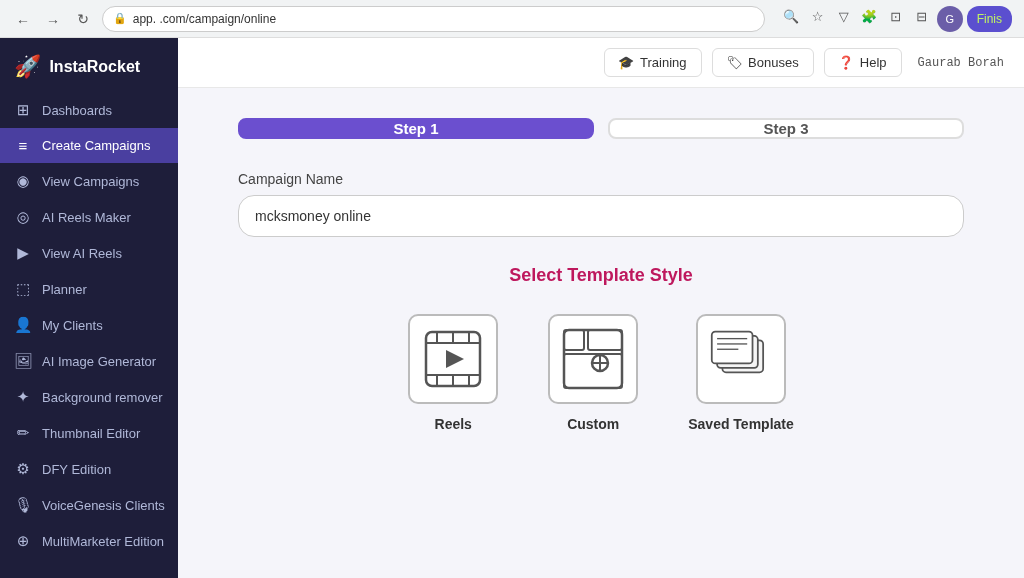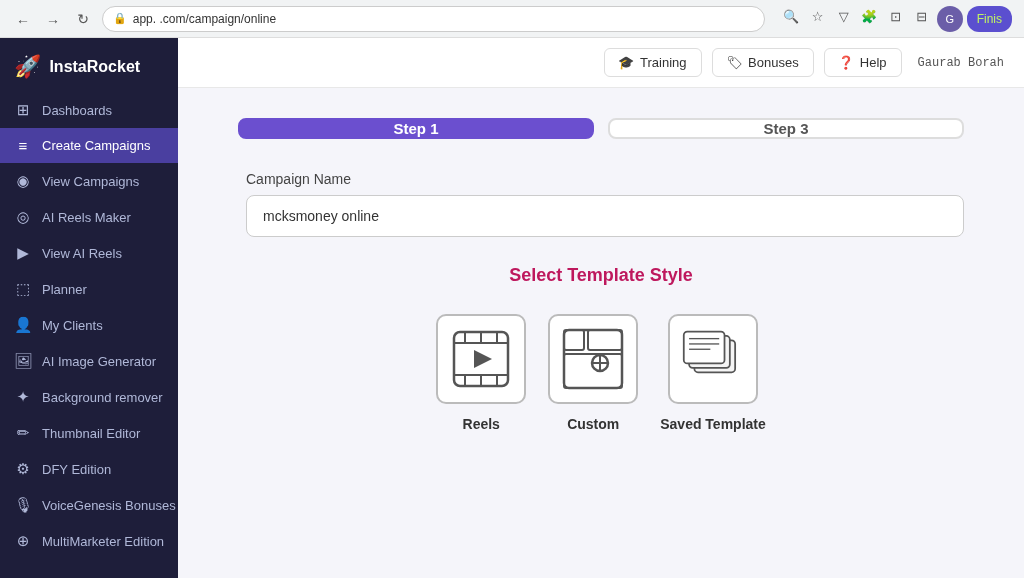--- a/index.html
+++ b/index.html
@@ -135,50 +135,50 @@
       color: #555;
       text-align: center;
     }
     .step-btn.active {
       background: #6b4fcf;
       color: white;
       border-color: #6b4fcf;
     }
 
     
-    .form-section { margin-bottom: 28px; margin-left: 8px; }
+    .form-section { margin-bottom: 28px; }
     .form-label {
       font-size: 14px;
       color: #444;
       margin-bottom: 8px;
       display: block;
     }
     .form-input {
       width: 100%;
       padding: 12px 16px;
       border: 1px solid #ccc;
-      border-radius: 8px;
+      border-radius: 16px;
       font-size: 14px;
       color: #333;
       background: #fff;
       outline: none;
     }
 
     
     .section-title {
       text-align: center;
       font-size: 18px;
       font-weight: 700;
       color: #be185d;
       margin-bottom: 28px;
     }
     .template-grid {
       display: flex;
       justify-content: center;
-      gap: 22px;
+      gap: 50px;
     }
     .template-card {
       display: flex; flex-direction: column; align-items: center;
       cursor: pointer;
       gap: 12px;
     }
     .template-icon-box {
       width: 90px; height: 90px;
       border: 2px solid #bbb;
       border-radius: 10px;
@@ -268,21 +268,21 @@
     <div class="sidebar-item">
       <span class="sidebar-icon">✏</span>
       <span>Thumbnail Editor</span>
     </div>
     <div class="sidebar-item">
       <span class="sidebar-icon">⚙</span>
       <span>DFY Edition</span>
     </div>
     <div class="sidebar-item">
       <span class="sidebar-icon">🎙</span>
-      <span>VoiceGenesis Bonuses</span>
+      <span>VoiceGenesis Clients</span>
     </div>
     <div class="sidebar-item">
       <span class="sidebar-icon">⊕</span>
       <span>MultiMarketer Edition</span>
     </div>
   </aside>
 
   <div style="display:flex; flex-direction:column; flex:1; overflow:hidden;">
 
     <div class="top-nav">

